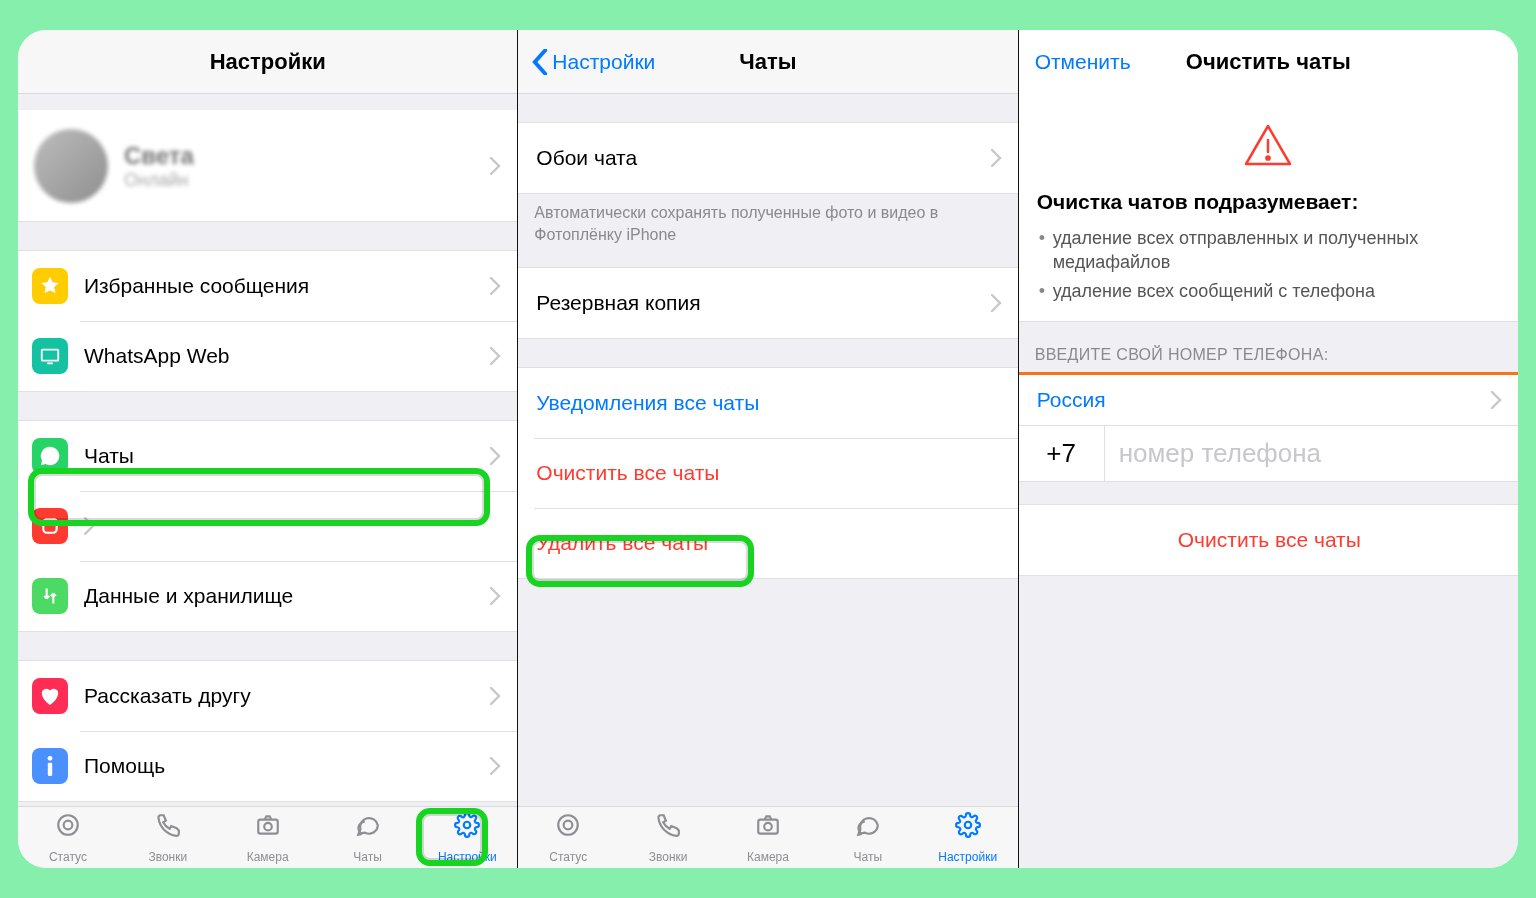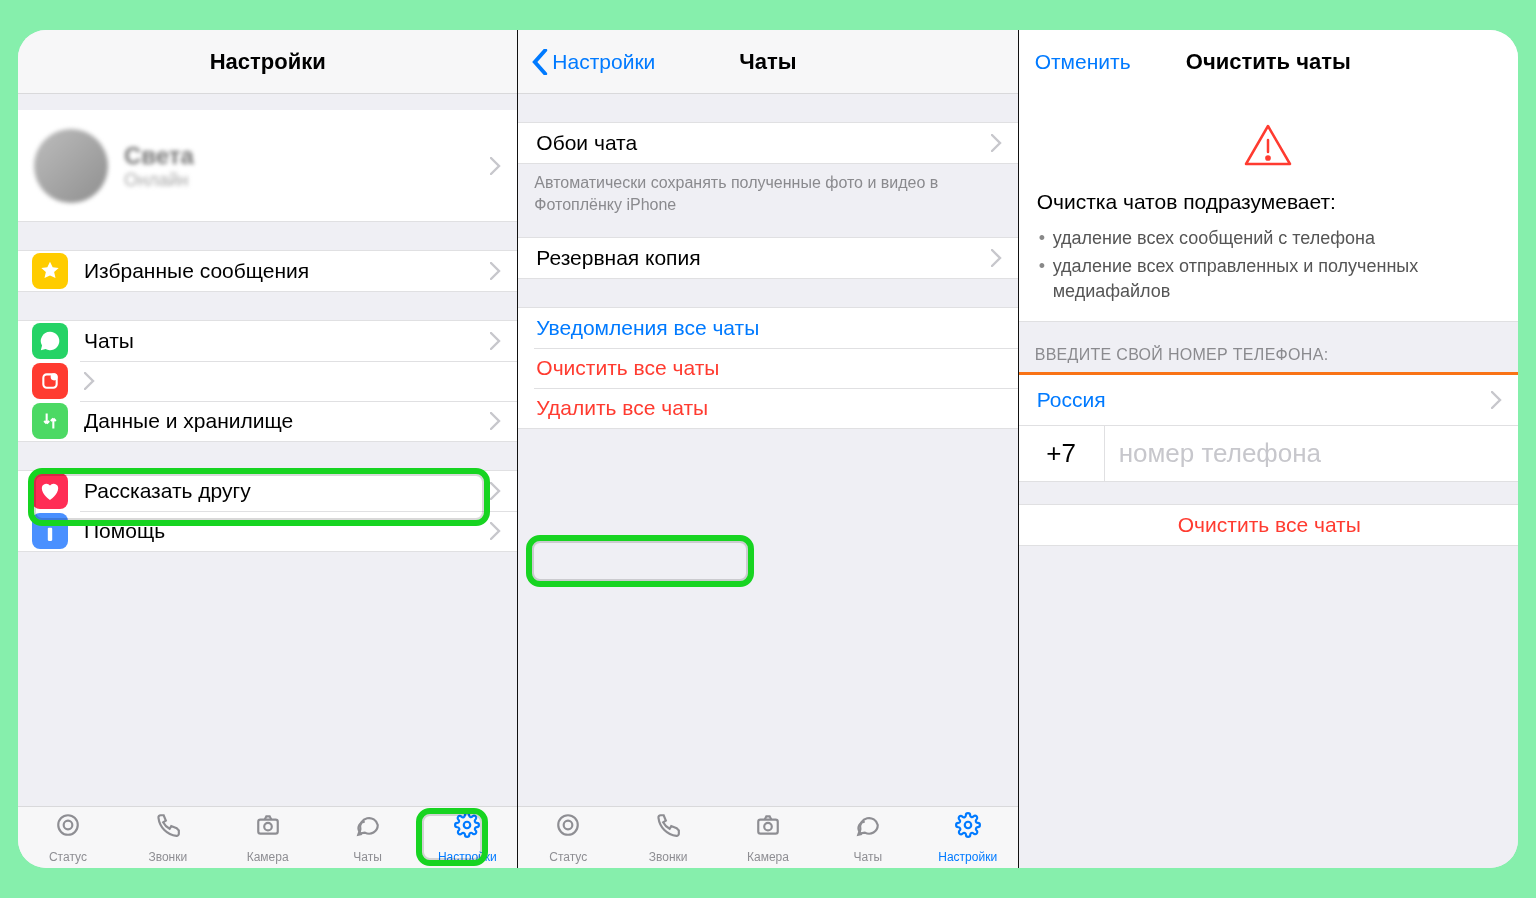--- a/index.html
+++ b/index.html
@@ -18,42 +18,42 @@
   .scroll { flex:1; overflow:hidden; background:#efeff4; }
 
   
   .profile { background:#fff; height:112px; display:flex; align-items:center; padding:0 16px; border-top:1px solid transparent; border-bottom:1px solid #e0e0e2; margin-top:16px; }
   .avatar { width:74px; height:74px; border-radius:50%; background:linear-gradient(135deg,#bdbdbd,#8f8f8f); margin-right:16px; filter:blur(2px); }
   .pname { font-size:24px; font-weight:600; color:#777; filter:blur(2px); }
   .pstatus{ font-size:18px; color:#aaa; filter:blur(2px);}
 
   .group { margin-top:28px; background:#fff; border-top:1px solid #e0e0e2; border-bottom:1px solid #e0e0e2; }
   .group.tight{ margin-top:22px;}
-  .row { display:flex; align-items:center; height:40px; padding:0 16px 0 14px; position:relative; }
+  .row { display:flex; align-items:center; height:70px; padding:0 16px 0 14px; position:relative; }
   .row + .row::before { content:""; position:absolute; left:62px; right:0; top:0; height:1px; background:#e0e0e2; }
   .row.noicon + .row.noicon::before { left:16px; }
   .icon { width:36px; height:36px; border-radius:8px; margin-right:16px; display:flex; align-items:center; justify-content:center; color:#fff; flex-shrink:0;}
   .label { font-size:21px; color:#000; flex:1; }
   .chev { color:#c7c7cc; }
   .chev svg{ width:11px; height:18px; display:block;}
 
   .row.noicon .label{ margin-left:4px; }
   .row.link .label{ color:#007aff; }
   .row.destructive .label{ color:#ff3b30; }
   .center .label{ text-align:center; }
 
   .toggle{ width:58px; height:34px; background:#4cd964; border-radius:17px; position:relative; }
   .toggle::after{ content:""; position:absolute; right:2px; top:2px; width:30px; height:30px; background:#fff; border-radius:50%; box-shadow:0 1px 2px rgba(0,0,0,.25);}
 
   .footer-note{ font-size:16px; color:#8a8a8e; padding:8px 16px 0; line-height:1.35;}
   .section-header{ font-size:16px; color:#8a8a8e; padding:24px 16px 8px; text-transform:uppercase; letter-spacing:.3px;}
 
   .warn-block{ text-align:center; padding:28px 0 10px;}
   .warn-block svg{ width:52px; height:46px; }
-  .warn-title{ font-size:21px; font-weight:400; padding:8px 18px 6px;}
+  .warn-title{ font-size:21px; font-weight:700; padding:8px 18px 6px;}
   .bullets{ padding:4px 20px 0;}
   .bullets li{ list-style:none; font-size:18px; color:#555; padding:2px 0 2px 14px; position:relative; line-height:1.35;}
   .bullets li::before{ content:"•"; position:absolute; left:0; color:#888;}
 
   .phone-input{ display:flex; background:#fff; border-top:1px solid #e0e0e2; border-bottom:1px solid #e0e0e2;}
   .cc{ width:86px; font-size:26px; text-align:center; padding:12px 0; border-right:1px solid #e0e0e2; color:#000;}
   .num-ph{ flex:1; font-size:26px; color:#c7c7cc; padding:12px 14px;}
 
   
   .tabbar{ height:62px; background:#f7f7f8; border-top:1px solid #d9d9db; display:flex;}
@@ -90,20 +90,34 @@
     </div>
 
     <div class="group">
       <div class="row">
         <div class="icon" style="background:#ffcc00">
                 <svg width="22" height="22" viewBox="0 0 24 24" fill="#fff">
                   <path d="M12 2l2.9 6 6.6.6-5 4.6 1.5 6.5L12 16.8 6 19.7l1.5-6.5-5-4.6L9.1 8z"></path>
                 </svg>
               </div>
         <span class="label">Избранные сообщения</span>
+        <span class="chev">
+                <svg viewBox="0 0 11 18">
+                  <path d="M1 1l8 8-8 8" stroke="currentColor" stroke-width="2.4" fill="none" stroke-linecap="round"></path>
+                </svg>
+              </span>
+      </div>
+      <div class="row">
+        <div class="icon" style="background:#14c1a0">
+                <svg width="22" height="22" viewBox="0 0 24 24" fill="none" stroke="#fff" stroke-width="2">
+                  <rect x="3" y="5" width="18" height="12" rx="1"></rect>
+                  <path d="M9 20h6"></path>
+                </svg>
+              </div>
+        <span class="label">WhatsApp Web</span>
         <span class="chev">
                 <svg viewBox="0 0 11 18">
                   <path d="M1 1l8 8-8 8" stroke="currentColor" stroke-width="2.4" fill="none" stroke-linecap="round"></path>
                 </svg>
               </span>
       </div>
     </div>
 
     <div class="group">
       <div class="row">
@@ -320,22 +334,22 @@
     <div style="background:#fff; border-bottom:1px solid #e0e0e2; padding-bottom:16px;">
       <div class="warn-block">
         <svg viewBox="0 0 52 46" fill="none" stroke="#ff3b30" stroke-width="2.5" stroke-linejoin="round">
                 <path d="M26 4L48 42H4z"></path>
                 <path d="M26 18v12" stroke-linecap="round"></path>
                 <circle cx="26" cy="36" r="1.6" fill="#ff3b30"></circle>
               </svg>
       </div>
       <div class="warn-title">Очистка чатов подразумевает:</div>
       <ul class="bullets">
+        <li>удаление всех отправленных и полученных медиафайлов</li>
         <li>удаление всех сообщений с телефона</li>
-        <li>удаление всех отправленных и полученных медиафайлов</li>
       </ul>
     </div>
 
     <div class="section-header">ВВЕДИТЕ СВОЙ НОМЕР ТЕЛЕФОНА:</div>
     <div style="background:#fff; border-top:3px solid #f97316;">
       <div class="row noicon link" style="height:50px">
         <span class="label" style="color:#007aff">Россия</span>
         <span class="chev">
                 <svg viewBox="0 0 11 18">
                   <path d="M1 1l8 8-8 8" stroke="currentColor" stroke-width="2.4" fill="none" stroke-linecap="round"></path>

